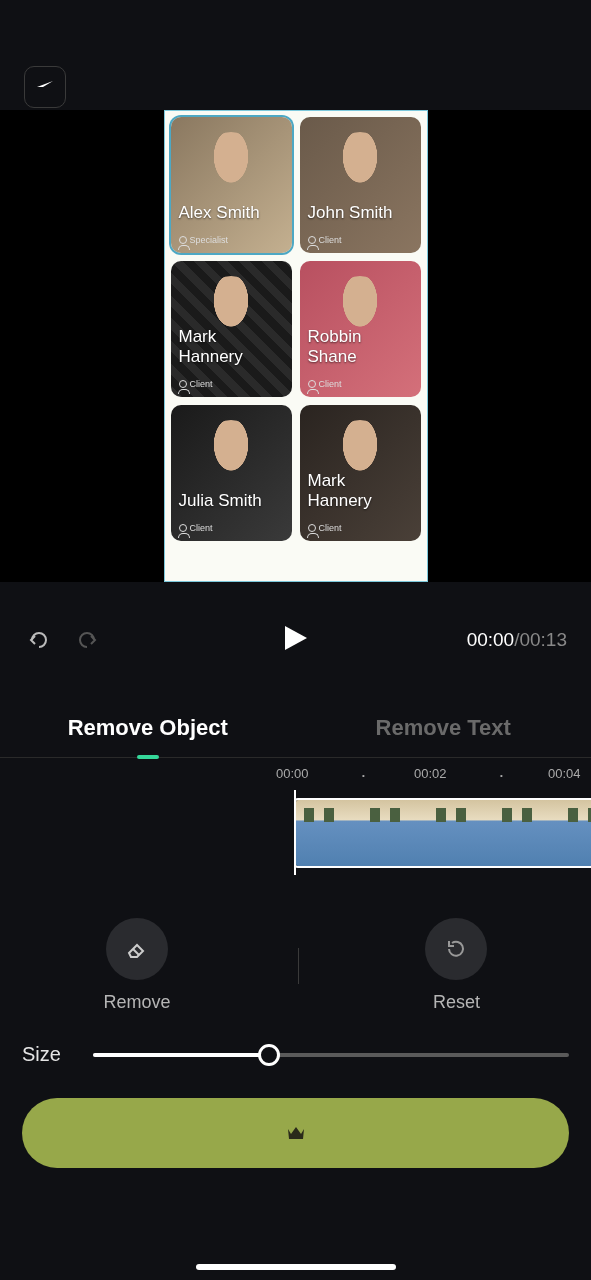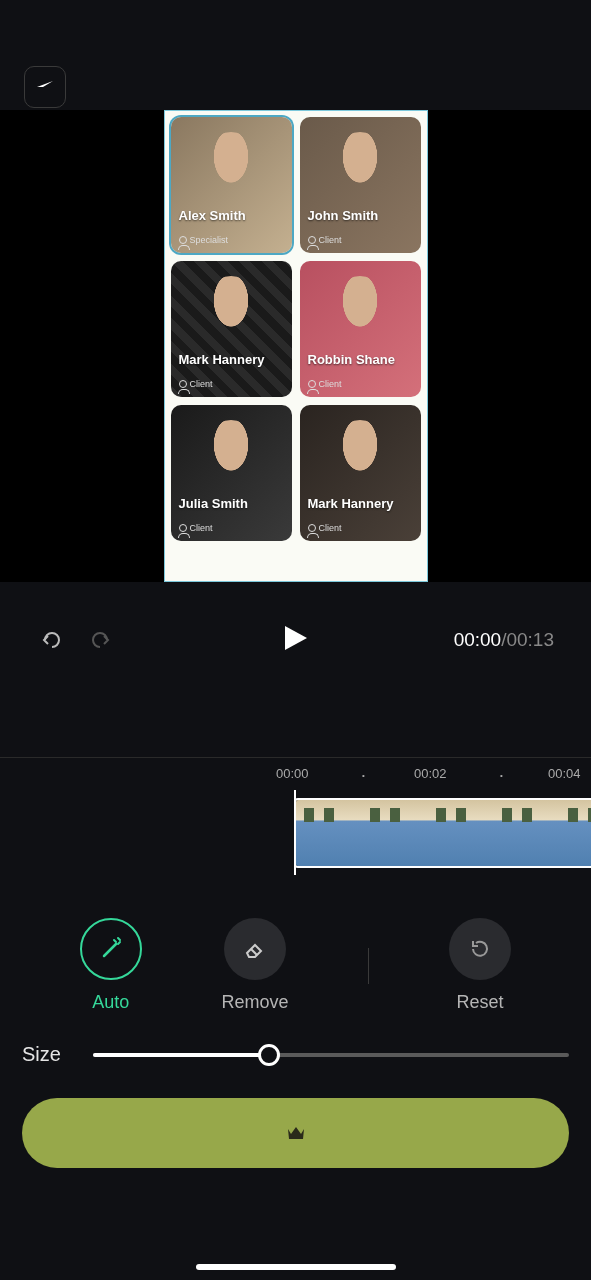--- a/index.html
+++ b/index.html
@@ -73,22 +73,22 @@
       background: radial-gradient(ellipse at 50% 35%, #d4b090 40%, transparent 41%);
       border-radius: 50% 50% 45% 45%;
     }
     .card-info {
       position: absolute;
       bottom: 8px;
       left: 8px;
       right: 8px;
     }
     .card-name {
-      font-size: 13px;
-      font-weight: 700;
+      font-size: 17px;
+      font-weight: 400;
       color: #fff;
       text-shadow: 0 1px 2px rgba(0,0,0,0.6);
     }
     .card-role {
       font-size: 9px;
       color: #ddd;
       display: flex;
       align-items: center;
       gap: 3px;
       margin-top: 12px;
@@ -109,21 +109,21 @@
       height: 4px;
       border: 1px solid #ddd;
       border-bottom: none;
       border-radius: 6px 6px 0 0;
     }
     .controls-area {
       height: 116px;
       display: flex;
       align-items: center;
       justify-content: space-between;
-      padding: 0 37px;
+      padding: 0 24px;
     }
     .history-controls { display: flex; gap: 18px; }
     .history-btn {
       width: 30px;
       height: 30px;
       display: flex;
       align-items: center;
       justify-content: center;
       cursor: pointer;
     }
@@ -396,20 +396,26 @@
     <svg width="26" height="28" viewBox="0 0 26 28">
       <path d="M2 2 L24 14 L2 26 Z" fill="#fff"></path>
     </svg>
   </div>
   <div class="time-display">
     <span>00:00</span><span class="time-total">/<span>00:13</span></span>
   </div>
 </div>
 
 <div class="tabs">
+  <div class="tab active">
+    <span>Remove Object</span>
+  </div>
+  <div class="tab">
+    <span>Remove Text</span>
+  </div>
 </div>
 
 <div class="timeline">
   <div class="time-marks">
     <span class="mark" style="left:276px">00:00</span>
     <span class="mark mark-dot" style="left:362px">•</span>
     <span class="mark" style="left:414px">00:02</span>
     <span class="mark mark-dot" style="left:500px">•</span>
     <span class="mark" style="left:548px">00:04</span>
   </div>
@@ -417,29 +423,20 @@
     <div class="clip-thumb"></div>
       <div class="clip-thumb"></div>
       <div class="clip-thumb"></div>
       <div class="clip-thumb"></div>
       <div class="clip-thumb"></div>
   </div>
   <div class="playhead"></div>
 </div>
 
 <div class="tools">
-  <div class="tool active">
-    <div class="tool-icon">
-      <svg width="26" height="26" viewBox="0 0 26 26" fill="none">
-        <path d="M6 20 L18 8" stroke="#35d89a" stroke-width="2.5" stroke-linecap="round"></path>
-        <path d="M16 4 L18 6 M20 8 L22 6 M20 2 L22 4" stroke="#35d89a" stroke-width="2" stroke-linecap="round"></path>
-      </svg>
-    </div>
-    <span class="tool-label">Auto</span>
-  </div>
   <div class="tool">
     <div class="tool-icon">
       <svg width="24" height="24" viewBox="0 0 24 24" fill="none">
         <path d="M4 16 L12 8 L18 14 L12 20 L6 20 Z" stroke="#ccc" stroke-width="2" fill="none"></path>
         <path d="M8 12 L14 18" stroke="#ccc" stroke-width="2"></path>
       </svg>
     </div>
     <span class="tool-label">Remove</span>
   </div>
   <div class="divider-v"></div>

